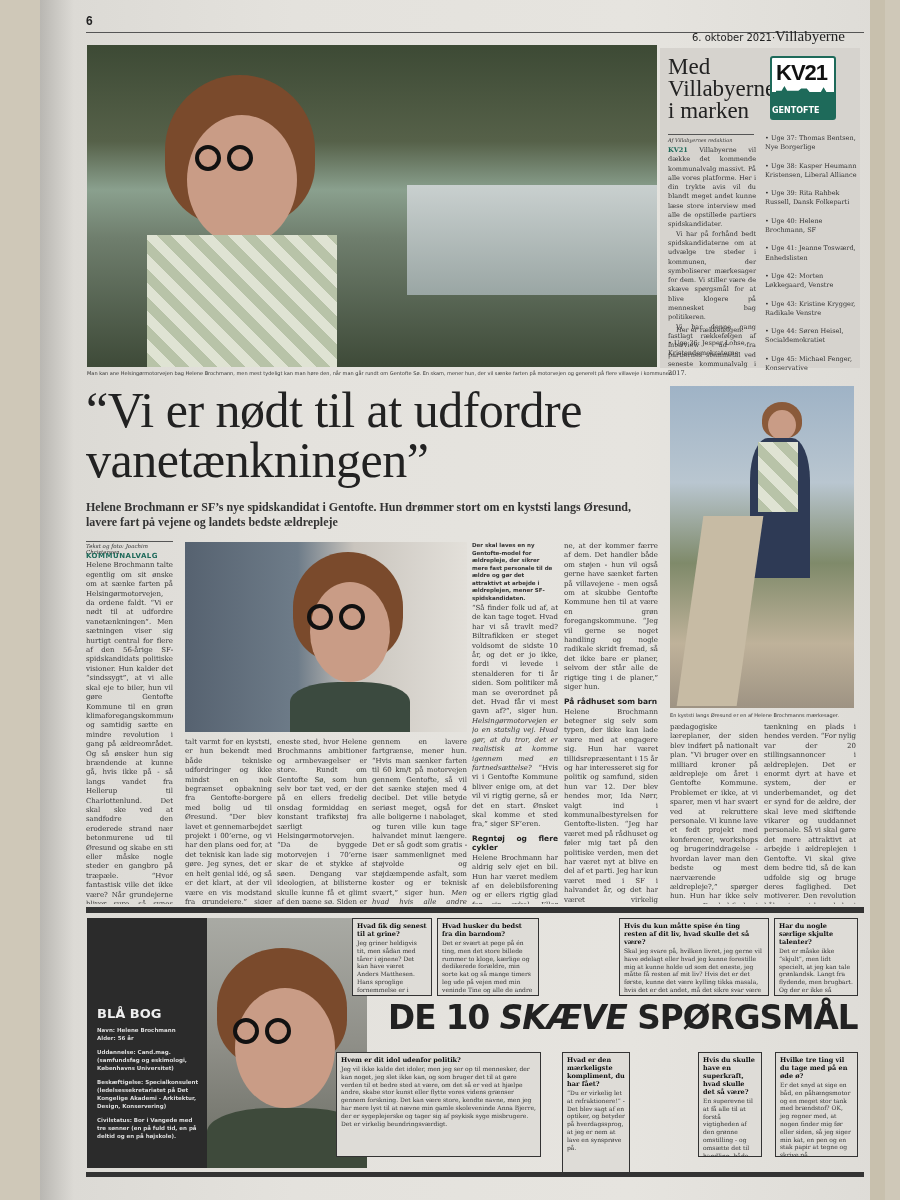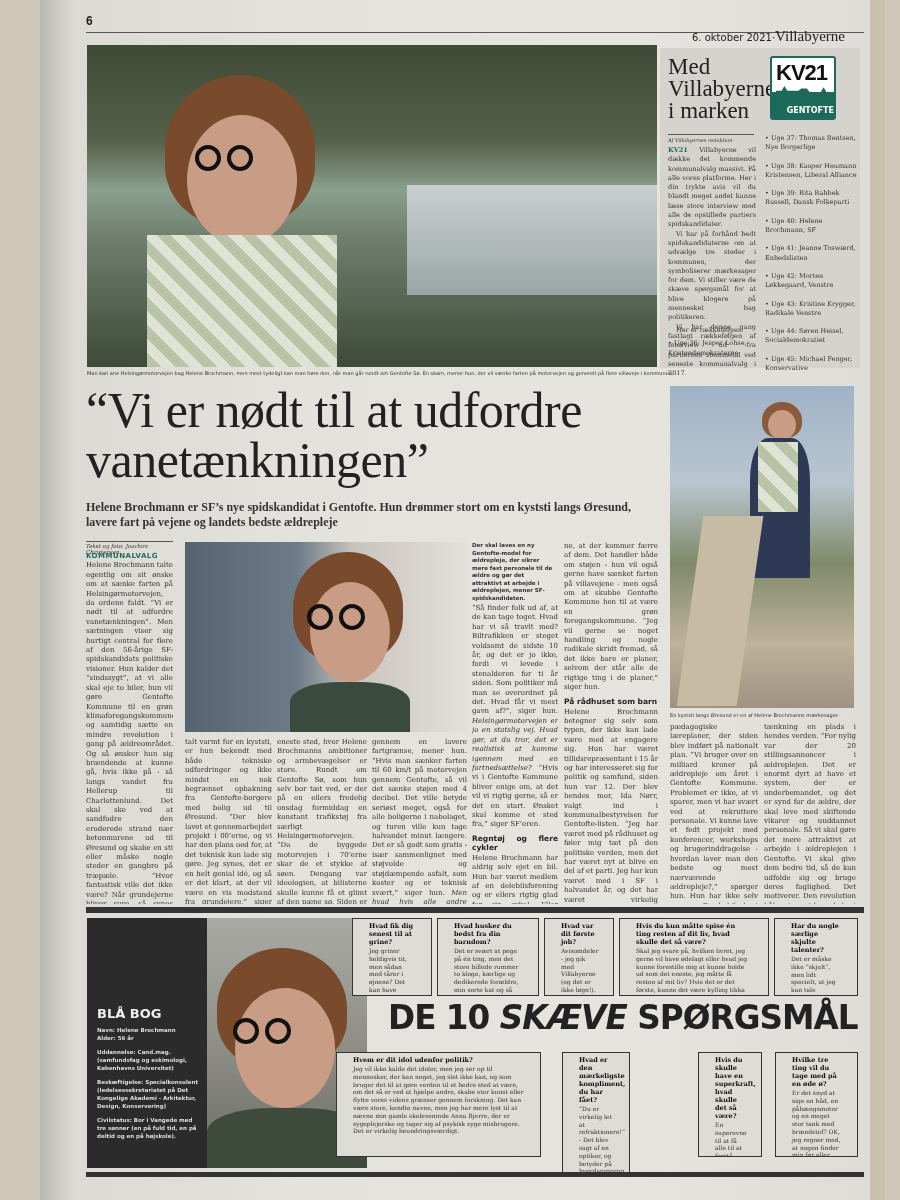--- a/index.html
+++ b/index.html
@@ -19,21 +19,21 @@
 .glasses{position:absolute;display:flex;gap:6px}
 .glasses span{width:26px;height:26px;border:4px solid #111;border-radius:50%}
 .scarf{position:absolute;background:repeating-linear-gradient(45deg,#b8c3a8 0 10px,#dfe3d3 10px 20px)}
 .caption{position:absolute;font:5px "DejaVu Sans",sans-serif;color:#333;white-space:nowrap}
 .side-box{position:absolute;left:620px;top:48px;width:200px;height:320px;background:#d6d3ce}
 .side-title{position:absolute;left:8px;top:8px;font:23px/22px "Liberation Serif",serif;color:#222;width:100px}
 .kv{position:absolute;left:110px;top:8px;width:66px;height:64px;border:2px solid #1e6a5a;border-radius:3px;background:#fff}
 .kv .txt{position:absolute;left:4px;top:2px;font:bold 22px "Liberation Sans",sans-serif;color:#111;letter-spacing:-1px}
 .kv .city{position:absolute;left:0;bottom:0;width:100%;height:26px;background:#1e6a5a}
 .kv .sky{position:absolute;left:4px;bottom:20px;width:56px;height:12px;background:#1e6a5a;clip-path:polygon(0 100%,0 40%,10% 40%,15% 0,20% 40%,40% 40%,45% 20%,55% 20%,60% 50%,80% 50%,85% 10%,90% 50%,100% 50%,100% 100%)}
-.kv .lbl{position:absolute;left:0;bottom:3px;width:100%;text-align:right;font:bold 8px "DejaVu Sans",sans-serif;color:#fff}
+.kv .lbl{position:absolute;left:0;bottom:3px;width:100%;text-align:left;font:bold 8px "DejaVu Sans",sans-serif;color:#fff}
 .byline-sm{position:absolute;left:8px;top:86px;font:italic 5px "DejaVu Serif",serif;color:#333;border-top:1px solid #555;width:86px;padding-top:2px}
 .side-body{position:absolute;left:8px;top:98px;width:88px;font:6.5px/9.3px "DejaVu Serif",serif;color:#333;text-align:justify}
 .side-body b{color:#1e6a5a}
 .side-list{position:absolute;left:105px;top:86px;width:92px;font:6.5px/9.3px "DejaVu Serif",serif;color:#333;list-style:none}
 .side-list li{margin-bottom:9px}
 .side-list li::before{content:"• "}
 .order-list{position:absolute;left:8px;top:280px;width:90px;font:6.5px/9.3px "DejaVu Serif",serif;color:#333}
 .headline{position:absolute;left:46px;top:385px;width:600px;font:50px/50px "Liberation Serif",serif;color:#222;letter-spacing:-0.5px}
 .deck{position:absolute;left:46px;top:500px;width:560px;font:bold 12px/15px "Liberation Serif",serif;color:#333}
 .byline{position:absolute;left:46px;top:541px;width:87px;border-top:1px solid #555;padding-top:1px;font:italic 5.5px "DejaVu Serif",serif;color:#333}
@@ -45,21 +45,21 @@
 .photo3{left:630px;top:386px;width:184px;height:322px;background:linear-gradient(180deg,#9fb3c6 0%,#b9c6d0 30%,#7f8a6a 55%,#bfb29a 80%,#9e9383 100%)}
 .pull{position:absolute;left:432px;top:542px;width:82px;font:bold 5.5px/7.5px "DejaVu Sans",sans-serif;color:#333}
 .rule-thick{position:absolute;left:46px;top:907px;width:778px;height:6px;background:#333}
 .blaa{position:absolute;left:47px;top:918px;width:120px;height:250px;background:#2b2b2b;color:#eee}
 .blaa h3{position:absolute;left:10px;top:88px;font:bold 13px "DejaVu Sans",sans-serif;color:#eee}
 .blaa .info{position:absolute;left:10px;top:108px;width:105px;font:bold 5.5px/8px "DejaVu Sans",sans-serif;color:#ddd}
 .blaa .info div{margin-bottom:6px}
 .portrait{left:167px;top:918px;width:160px;height:250px;background:linear-gradient(180deg,#a9aaa4 0%,#8f8f88 50%,#6a6c63 100%)}
 .big-title{position:absolute;left:348px;top:997px;font:bold 34px "DejaVu Sans",sans-serif;color:#222;letter-spacing:-1px;white-space:nowrap;transform:scaleX(0.96);transform-origin:left}
 .big-title i{font-style:italic}
-.qbox{position:absolute;border:1.5px solid #333;background:#dedcd7;padding:3px 16px;font:6px/7.8px "DejaVu Serif",serif;color:#333;overflow:hidden}
+.qbox{position:absolute;border:1.5px solid #333;background:#dedcd7;padding:3px 4px;font:6px/7.8px "DejaVu Serif",serif;color:#333;overflow:hidden}
 .qbox .q{font:bold 6.5px/8px "DejaVu Serif",serif;color:#111;margin-bottom:1px}
 .rule-bottom{position:absolute;left:46px;top:1172px;width:778px;height:5px;background:#333}
 </style>
 </head>
 <body>
 
 <div class="page">
   <div class="edge"></div>
   <div class="folio">6</div>
   <div class="hdrline"></div>
@@ -198,24 +198,20 @@
   </div>
 
   <div class="qbox" style="left:312px;top:918px;width:80px;height:78px">
     <div class="q">Hvad fik dig senest til at grine?</div>
       <div>Jeg griner heldigvis tit, men sådan med tårer i øjnene? Det kan have været Anders Matthesen. Hans sproglige fornemmelse er i særklasse.</div>
   </div>
   <div class="qbox" style="left:397px;top:918px;width:102px;height:78px">
     <div class="q">Hvad husker du bedst fra din barndom?</div>
       <div>Det er svært at pege på én ting, men det store billede rummer to kloge, kærlige og dedikerede forældre, min sorte kat og så mange timers leg ude på vejen med min veninde Tine og alle de andre børn på Søtoften.</div>
   </div>
-  <div class="qbox" style="left:504px;top:918px;width:70px;height:78px">
-    <div class="q">Hvad var dit første job?</div>
-      <div>Avisomdeler - jeg gik med Villabyerne (og det er ikke løgn!). Ruten tog to timer, og jeg tjente 40 kroner på det.</div>
-  </div>
   <div class="qbox" style="left:579px;top:918px;width:150px;height:78px">
     <div class="q">Hvis du kun måtte spise én ting resten af dit liv, hvad skulle det så være?</div>
       <div>Skal jeg svare på, hvilken livret, jeg gerne vil have ødelagt eller hvad jeg kunne forestille mig at kunne holde ud som det eneste, jeg måtte få resten af mit liv? Hvis det er det første, kunne det være kylling tikka masala, hvis det er det andet, må det sikre svar være ris. Eller rugbrød med stærk ost og mine egne, soltørrede tomater.</div>
   </div>
   <div class="qbox" style="left:734px;top:918px;width:84px;height:78px">
     <div class="q">Har du nogle særlige skjulte talenter?</div>
       <div>Det er måske ikke “skjult”, men lidt specielt, at jeg kan tale grønlandsk. Langt fra flydende, men brugbart. Og der er ikke så mange der ved, at jeg taler flydende norsk, næsten uden accent.</div>
   </div>
 
   <div class="qbox" style="left:296px;top:1052px;width:205px;height:105px">

